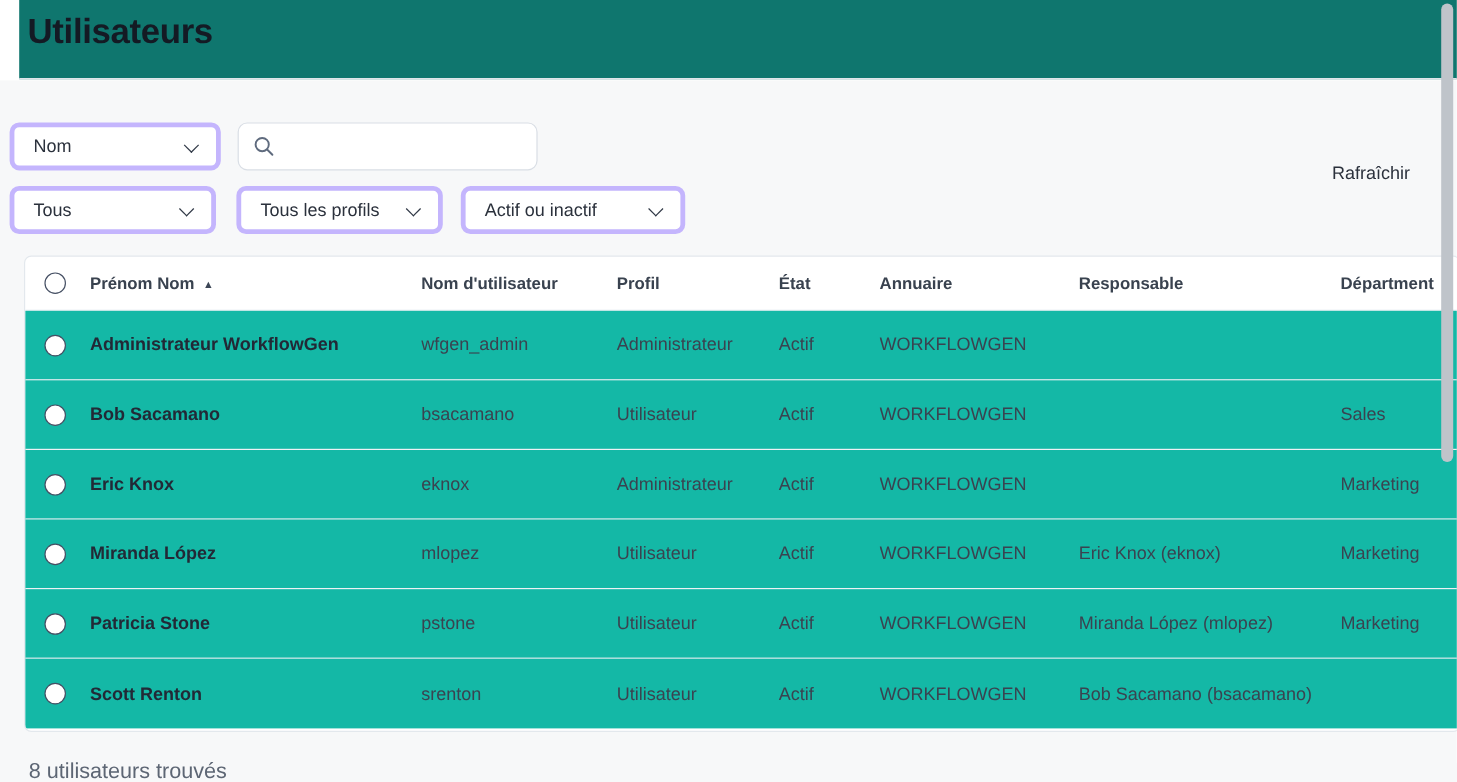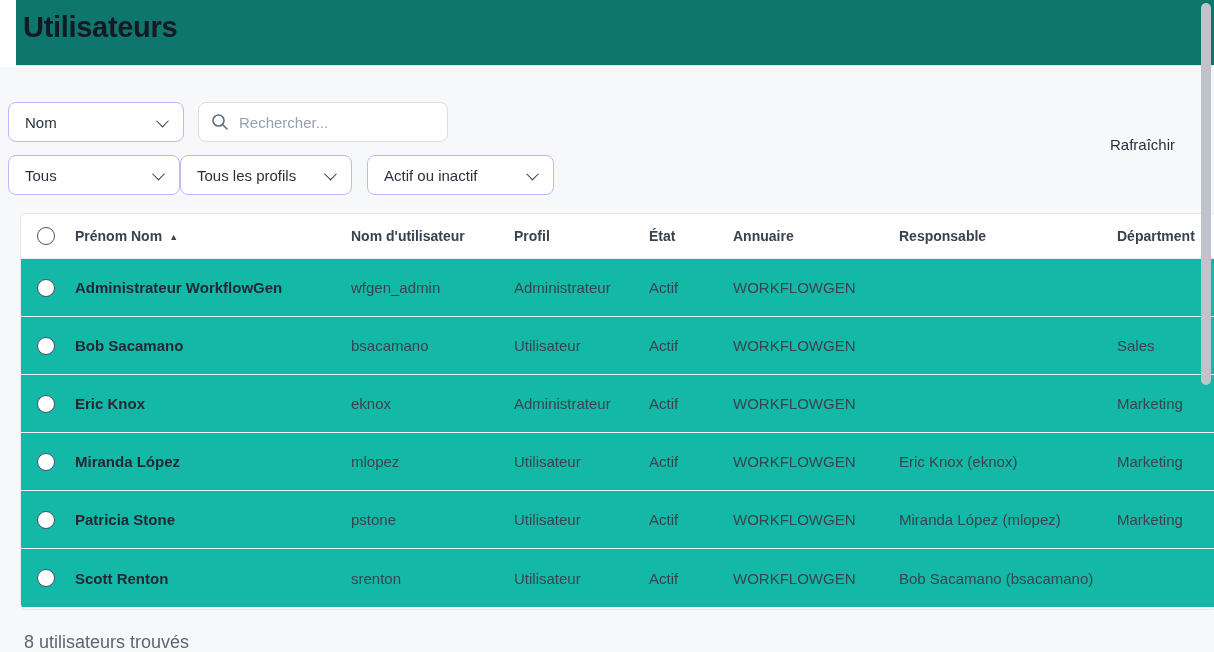--- a/index.html
+++ b/index.html
@@ -10,36 +10,36 @@
 
   
   .header-strip { position:absolute; top:0; left:16px; width:100%; height:66px; background:#0f766e; border-bottom:1px solid #dfe5ea; }
   .page-title { position:absolute; left:7px; top:11px; font-size:29px; font-weight:700; color:#141a24; letter-spacing:-0.3px; }
 
   
   .content-bg { position:absolute; top:67px; left:0; width:100%; height:585px; background:#f7f8f9; }
 
   
   .toolbar-row { position:absolute; top:102px; left:8px; right:4px; height:40px; display:flex; align-items:center; }
-  .select-box { height:40px; background:#ffffff; border:1px solid #c4b5fd; border-radius:8px; display:flex; align-items:center; justify-content:space-between; padding:0 16px; cursor:pointer; }
+  .select-box { height:40px; background:#ffffff; border:4px solid #c4b5fd; border-radius:8px; display:flex; align-items:center; justify-content:space-between; padding:0 16px; cursor:pointer; }
   .select-box .val { font-size:15px; color:#2b313c; }
   .chevron { width:9px; height:9px; border-right:1.8px solid #2f3745; border-bottom:1.8px solid #2f3745; transform:rotate(45deg) translate(-1px,-1px); flex:none; margin-left:12px; }
   .sel-nom { width:176px; }
   .search-wrap { margin-left:14px; width:250px; height:40px; background:#ffffff; border:1px solid #d9dee5; border-radius:8px; display:flex; align-items:center; padding:0 12px; }
   .search-wrap svg { flex:none; }
   .search-input { border:none; outline:none; background:transparent; font-size:15px; color:#2b313c; margin-left:10px; width:100%; font-family:"Liberation Sans", sans-serif; }
   .search-input::placeholder { color:#97a0b0; }
   .toolbar-spacer { flex:1; }
   .refresh-btn { background:none; border:none; font-size:15px; color:#2b313c; cursor:pointer; margin-right:35px; font-family:"Liberation Sans", sans-serif;margin-top:44px; }
   .primary-btn { width:160px; height:40px; border:none; border-radius:6px; background:#2b6ce5; color:#ffffff; font-size:15px; font-weight:700; cursor:pointer; font-family:"Liberation Sans", sans-serif; }
 
   
   .filters-row { position:absolute; top:155px; left:8px; height:40px; display:flex; }
   .sel-directory { width:172px;gap:24px; }
-  .sel-profile { width:172px; }
+  .sel-profile { width:172px; margin-left:17px; }
   .sel-status { width:187px; margin-left:15px; }
 
   
   .table-card { position:absolute; top:213px; left:20px; width:1197px; height:397px; background:#ffffff; border:1px solid #e3e8ed; border-radius:6px; overflow:hidden; }
   .t-header { display:grid; grid-template-columns:54px 276px 163px 135px 84px 166px 218px 1fr; height:45px; align-items:center; border-bottom:1px solid #e8edf2; }
   .th { font-size:14px; font-weight:600; color:#39424f; cursor:pointer; white-space:nowrap; }
   .sort-ind { font-size:9px; color:#3c4656; margin-left:7px; vertical-align:1px; }
   .cb-cell { padding-left:16px; }
   .checkbox { display:block; width:18px; height:18px; border:1.5px solid #465064; border-radius:50%; background:#ffffff; cursor:pointer; }
   .t-body { }
@@ -68,21 +68,20 @@
   <div class="toolbar-row">
     <div class="select-box sel-nom">
       <span class="val">Nom</span>
       <span class="chevron"></span>
     </div>
     <div class="search-wrap">
       <svg width="18" height="18" viewBox="0 0 18 18">
         <circle cx="7.5" cy="7.5" r="5.5" fill="none" stroke="#5f6b7e" stroke-width="1.6"></circle>
         <line x1="11.8" y1="11.8" x2="16" y2="16" stroke="#5f6b7e" stroke-width="1.6" stroke-linecap="round"></line>
       </svg>
-      <input class="search-input" type="text" placeholder="Rechercher..." style="">
     </div>
     <div class="toolbar-spacer"></div>
     <button class="refresh-btn">Rafraîchir</button>
   </div>
 
   <div class="filters-row">
     <div class="select-box sel-directory">
       <span class="val">Tous</span>
       <span class="chevron"></span>
     </div>

